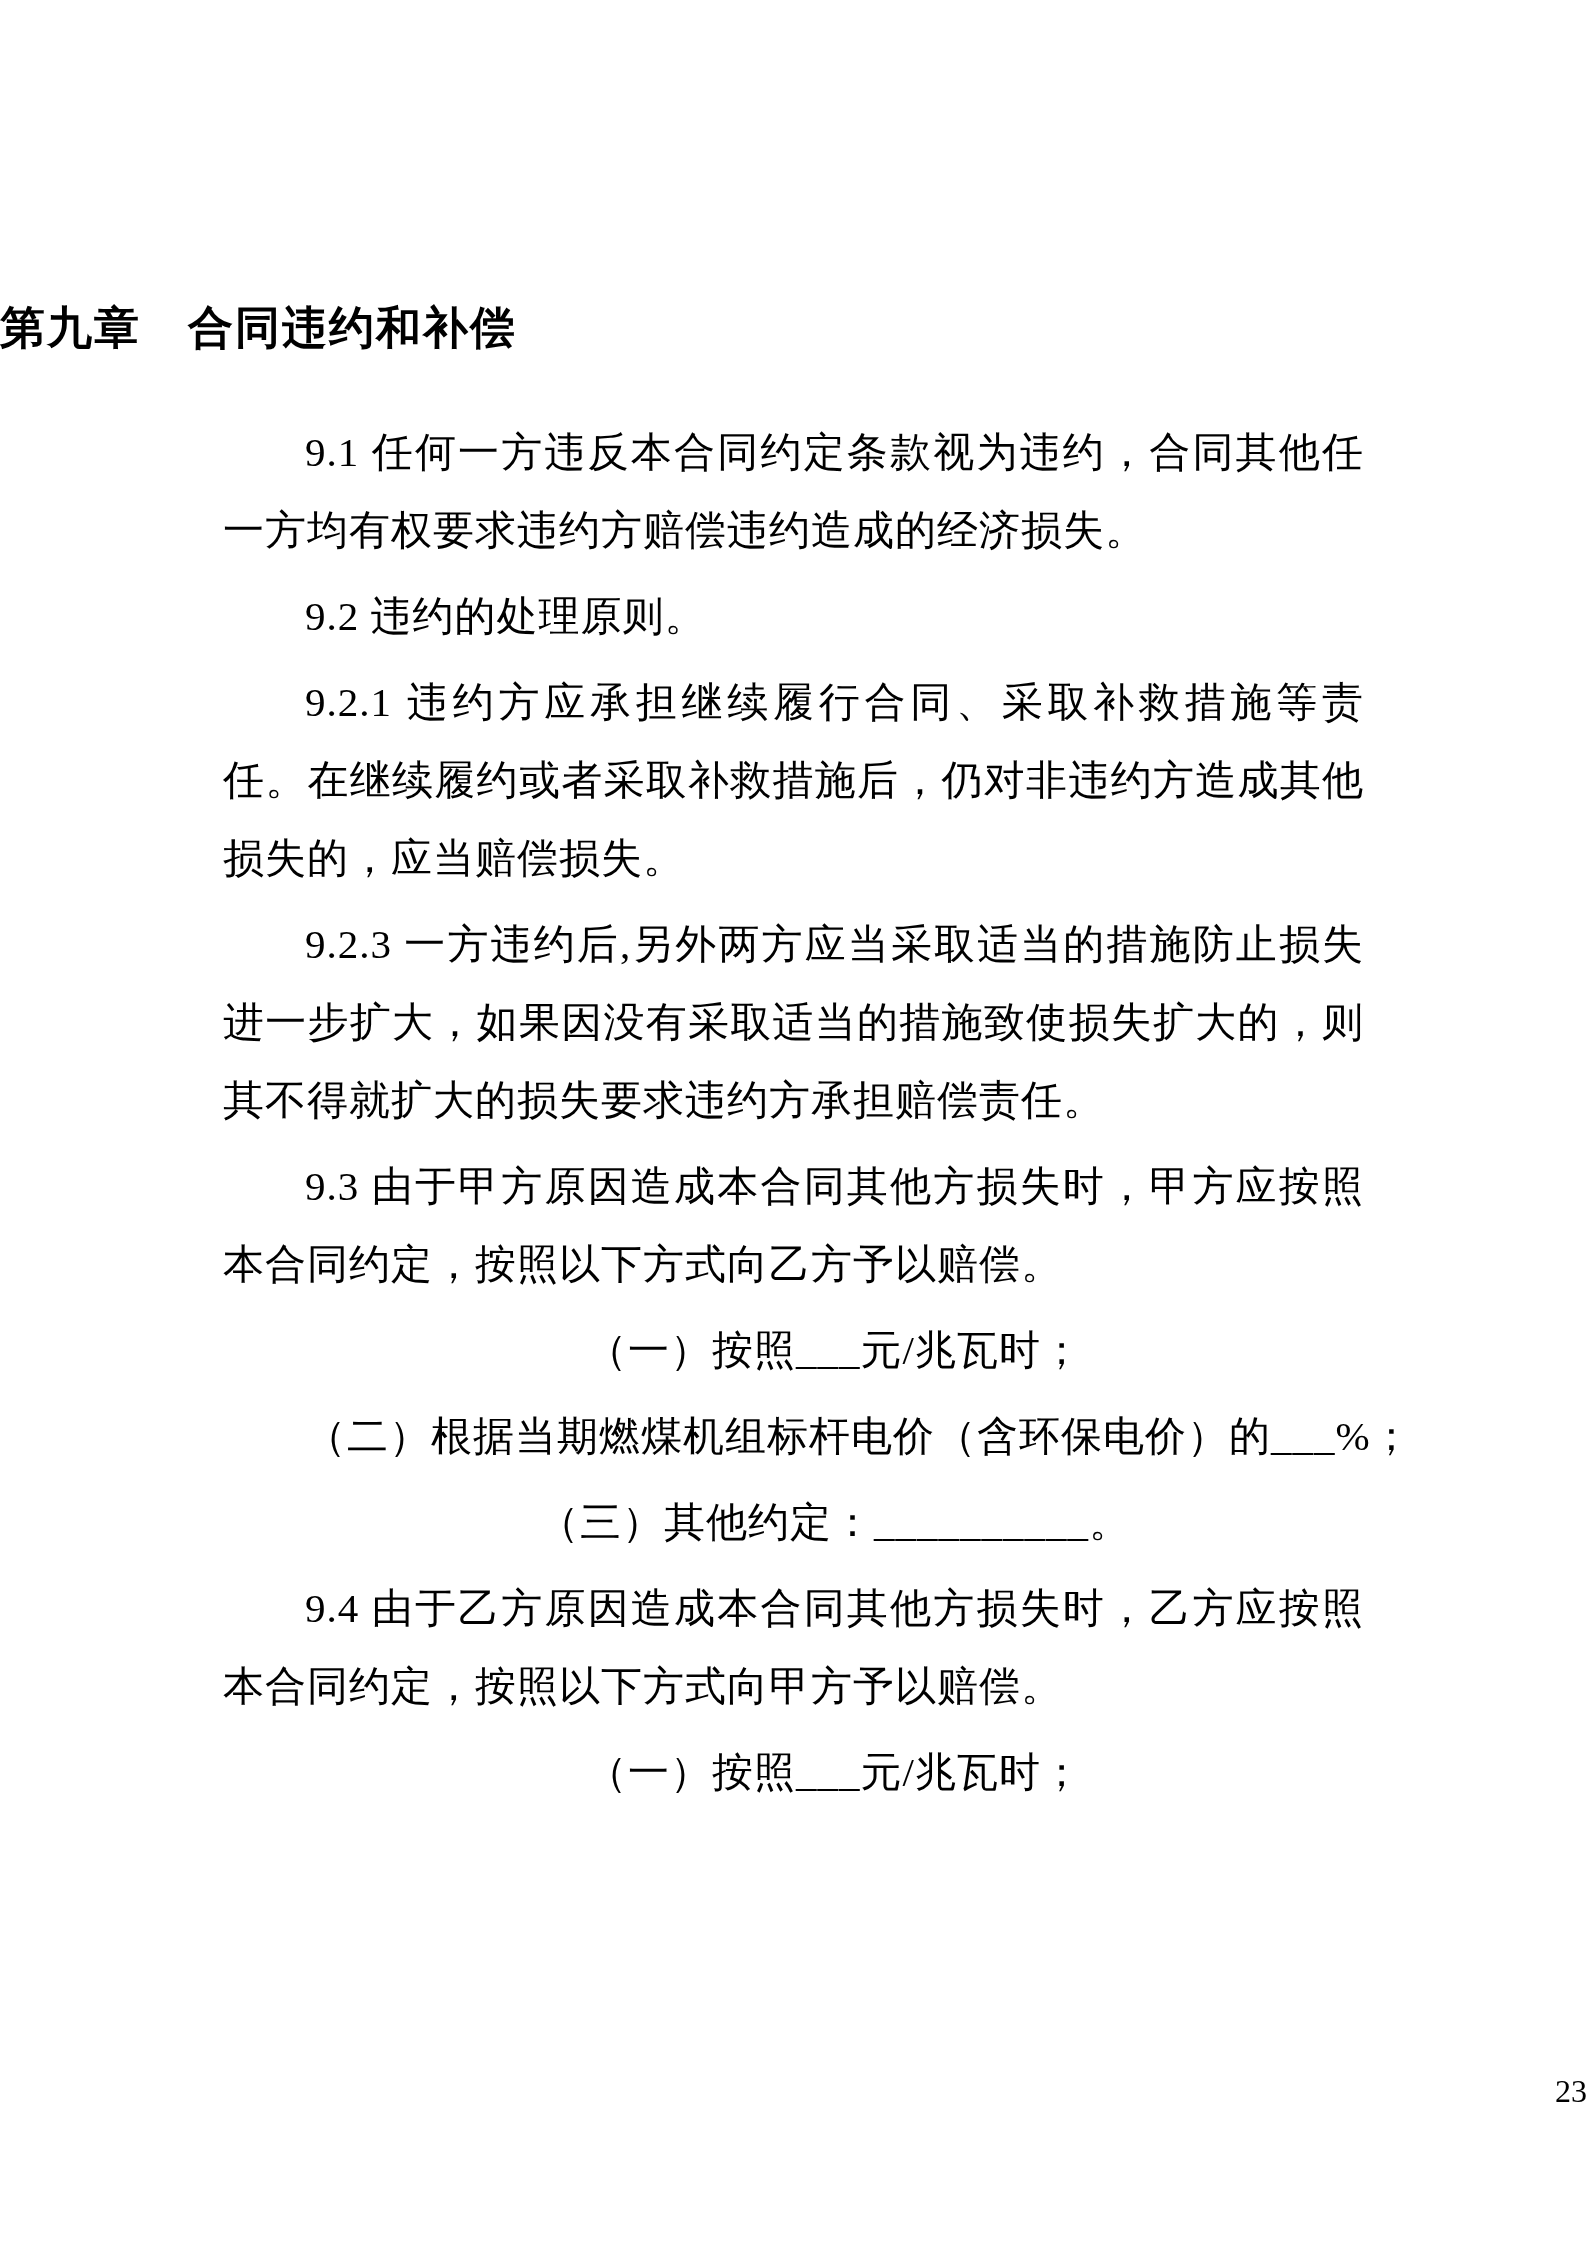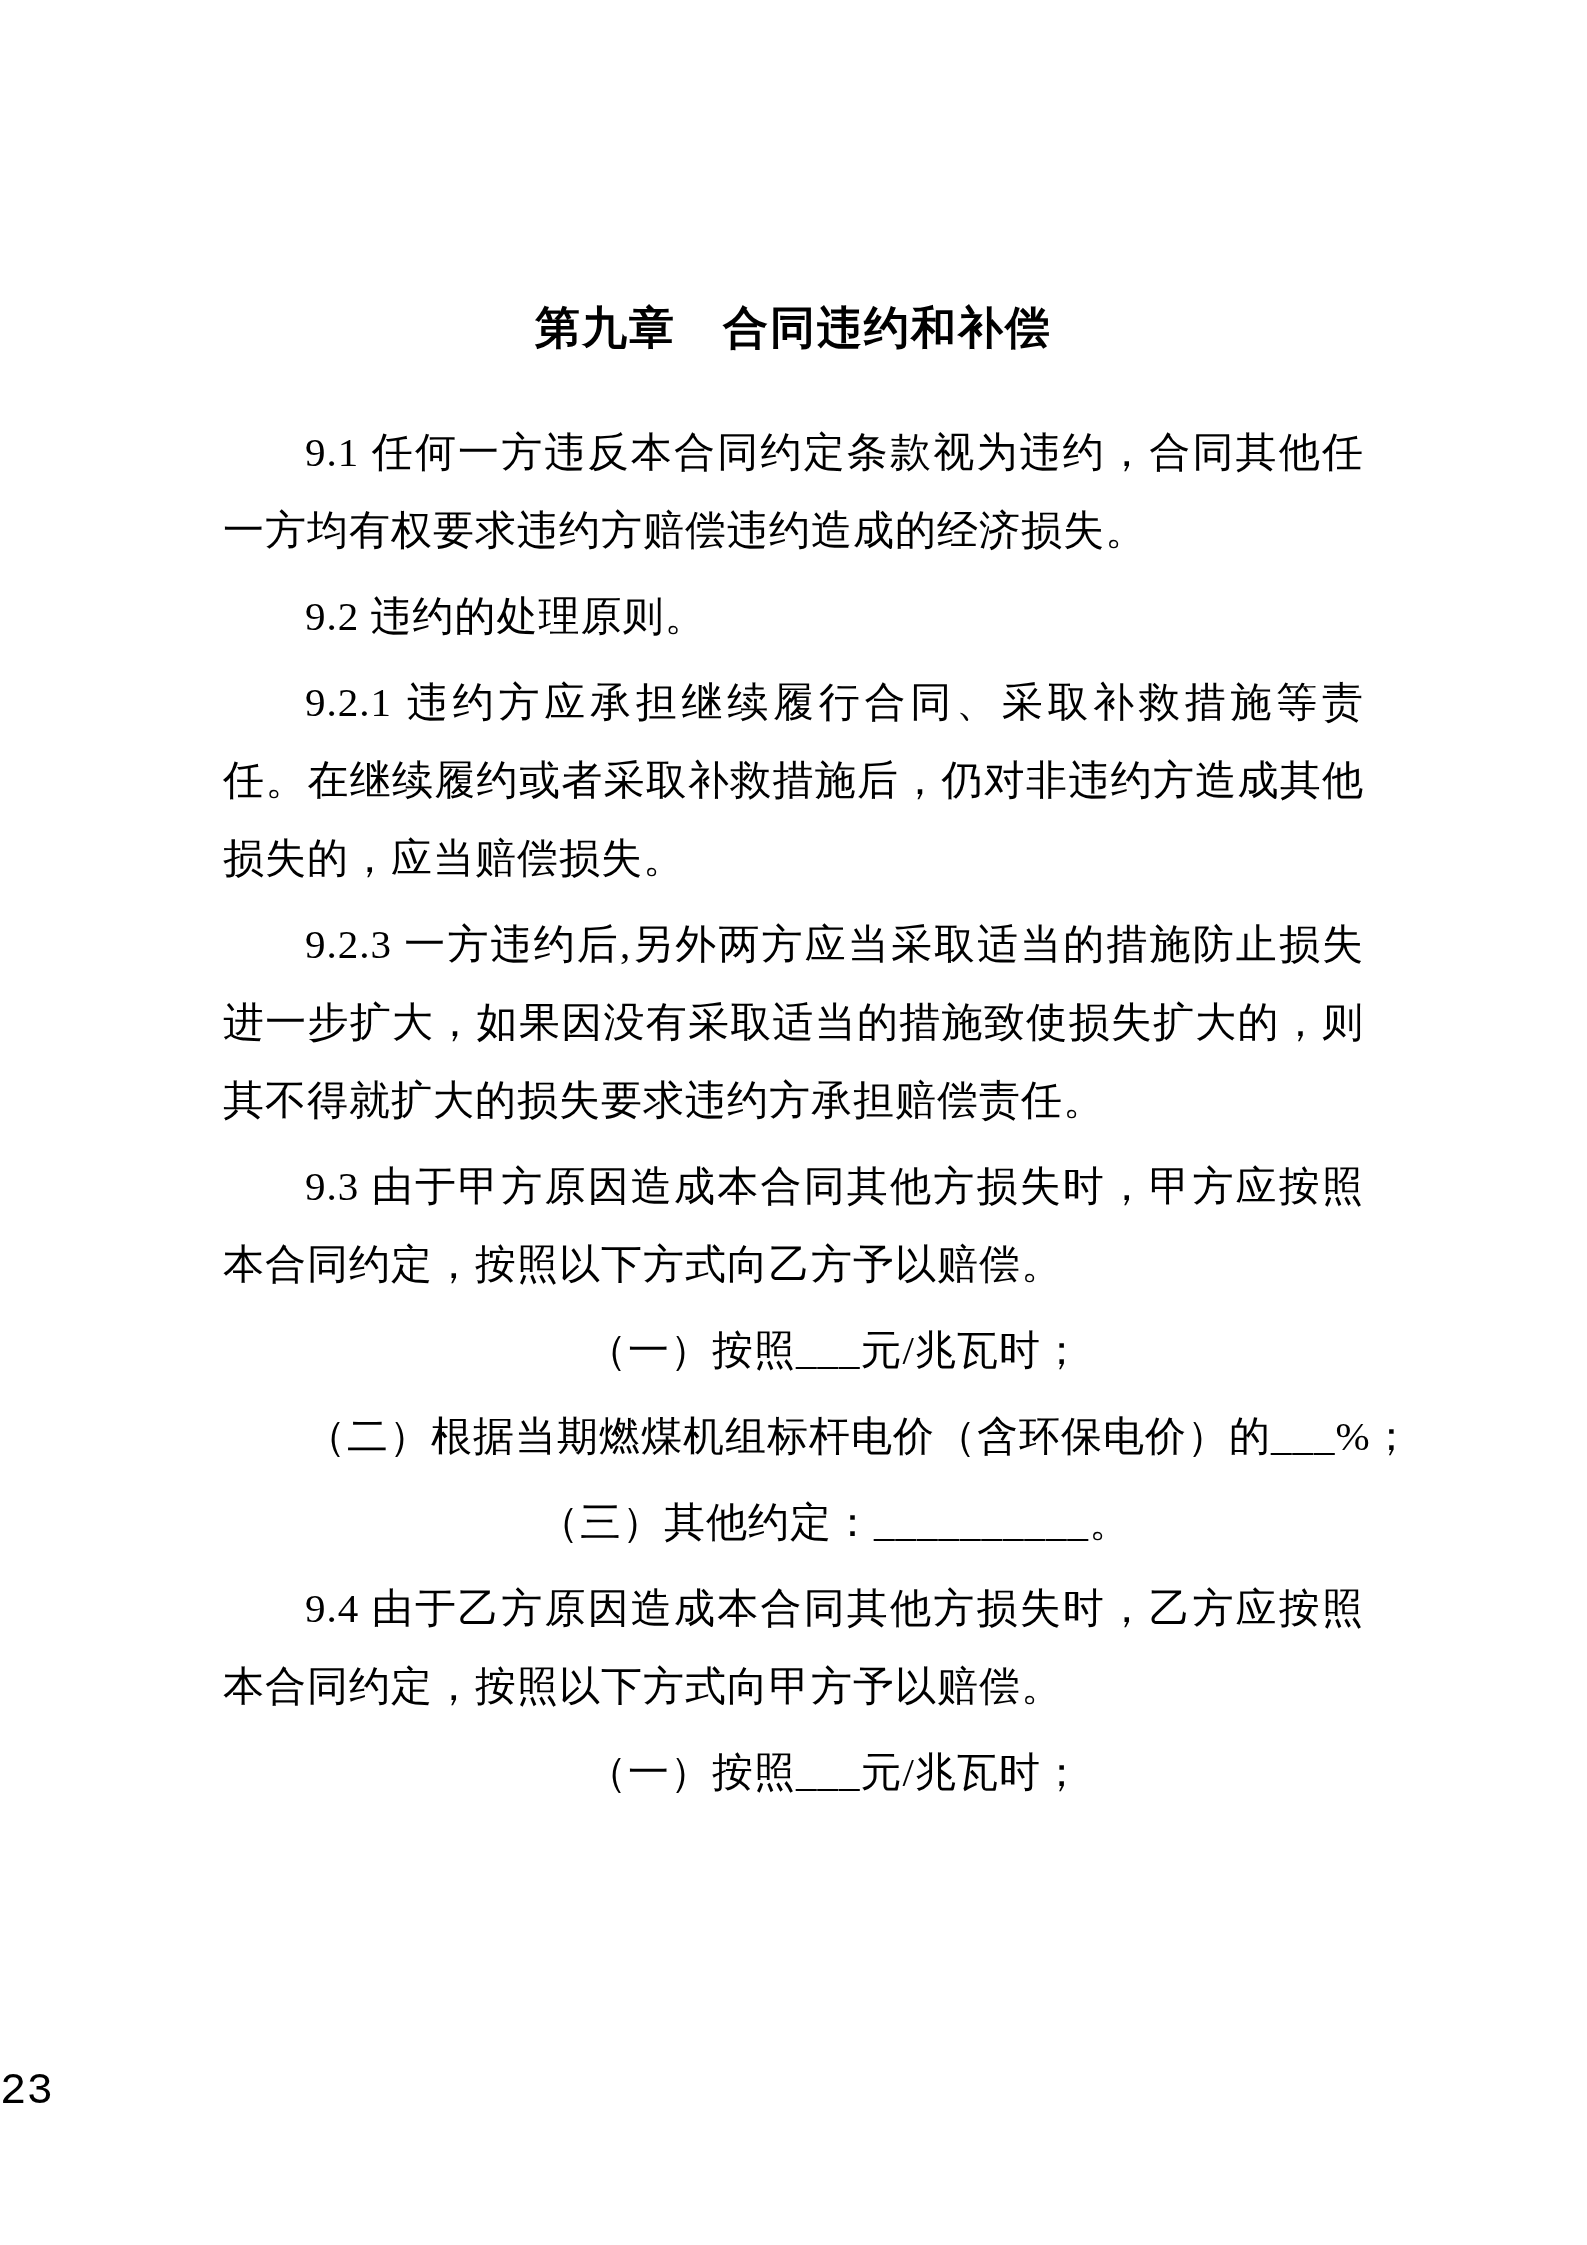--- a/index.html
+++ b/index.html
@@ -12,21 +12,20 @@
     width: 1587px;
     height: 2245px;
     background: #ffffff;
     color: #000000;
     overflow: hidden;
     font-family: "Liberation Serif", serif;
   }
   .doc-title {
     padding-top: 303px;
     margin: 0;
-    text-align: center;
     font-family: "Liberation Sans", sans-serif;
     font-weight: bold;
     font-size: 45px;
     line-height: 50px;
     letter-spacing: 2px;
   }
   .doc-body {
     margin: 60px 215px 0 215px;
     font-size: 41px;
     line-height: 78px;
@@ -41,24 +40,24 @@
   }
   .doc-body p.one-line {
     white-space: nowrap;
     text-align: center;
   }
   .page-footer {
     position: absolute;
     top: 2070px;
     left: 0;
     right: 0;
-    text-align: left;
-    font-size: 44px;
+    text-align: right;
+    font-size: 32px;
     line-height: 42px;
-    font-family: Liberation Mono, monospace;
+    font-family: Liberation Serif, serif;
   }
 </style>
 </head>
 <body>
 
 <div class="page">
 
   <h1 class="doc-title">第九章　合同违约和补偿</h1>
 
   <div class="doc-body">

